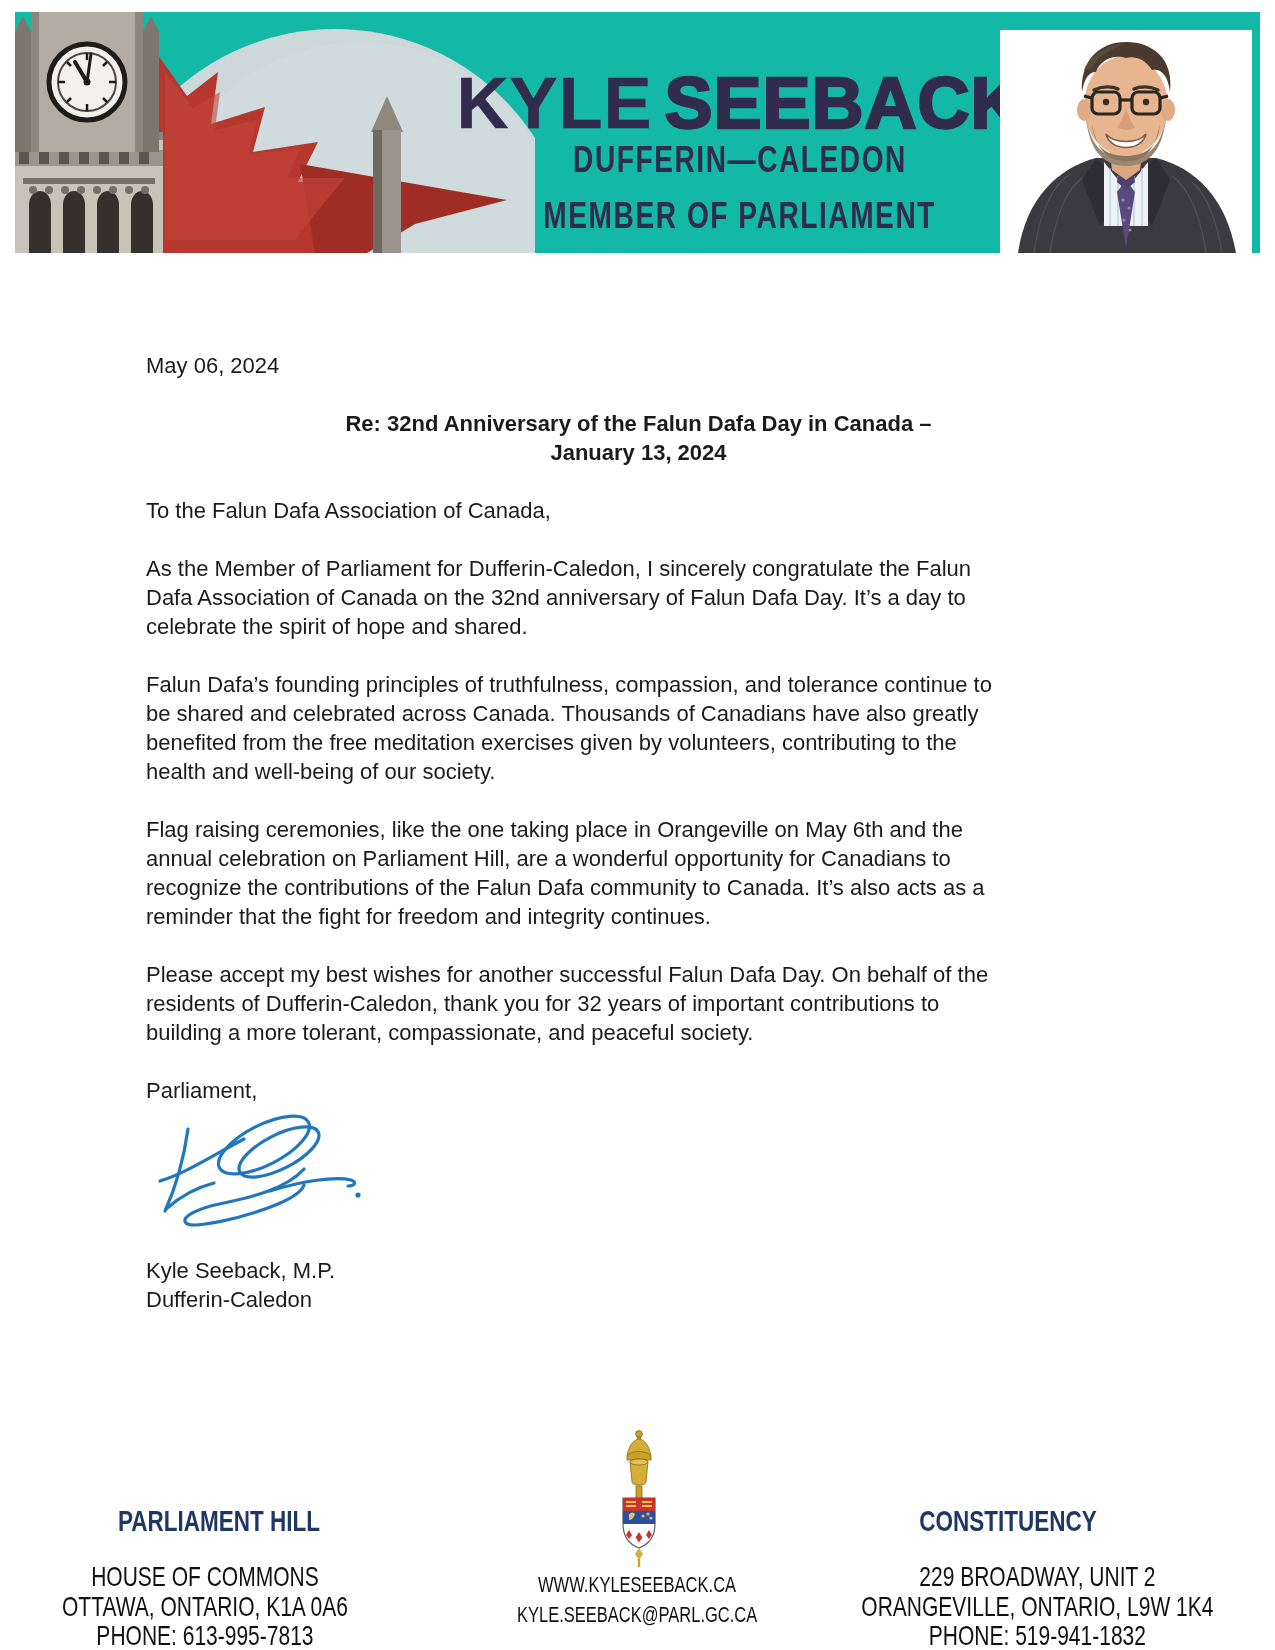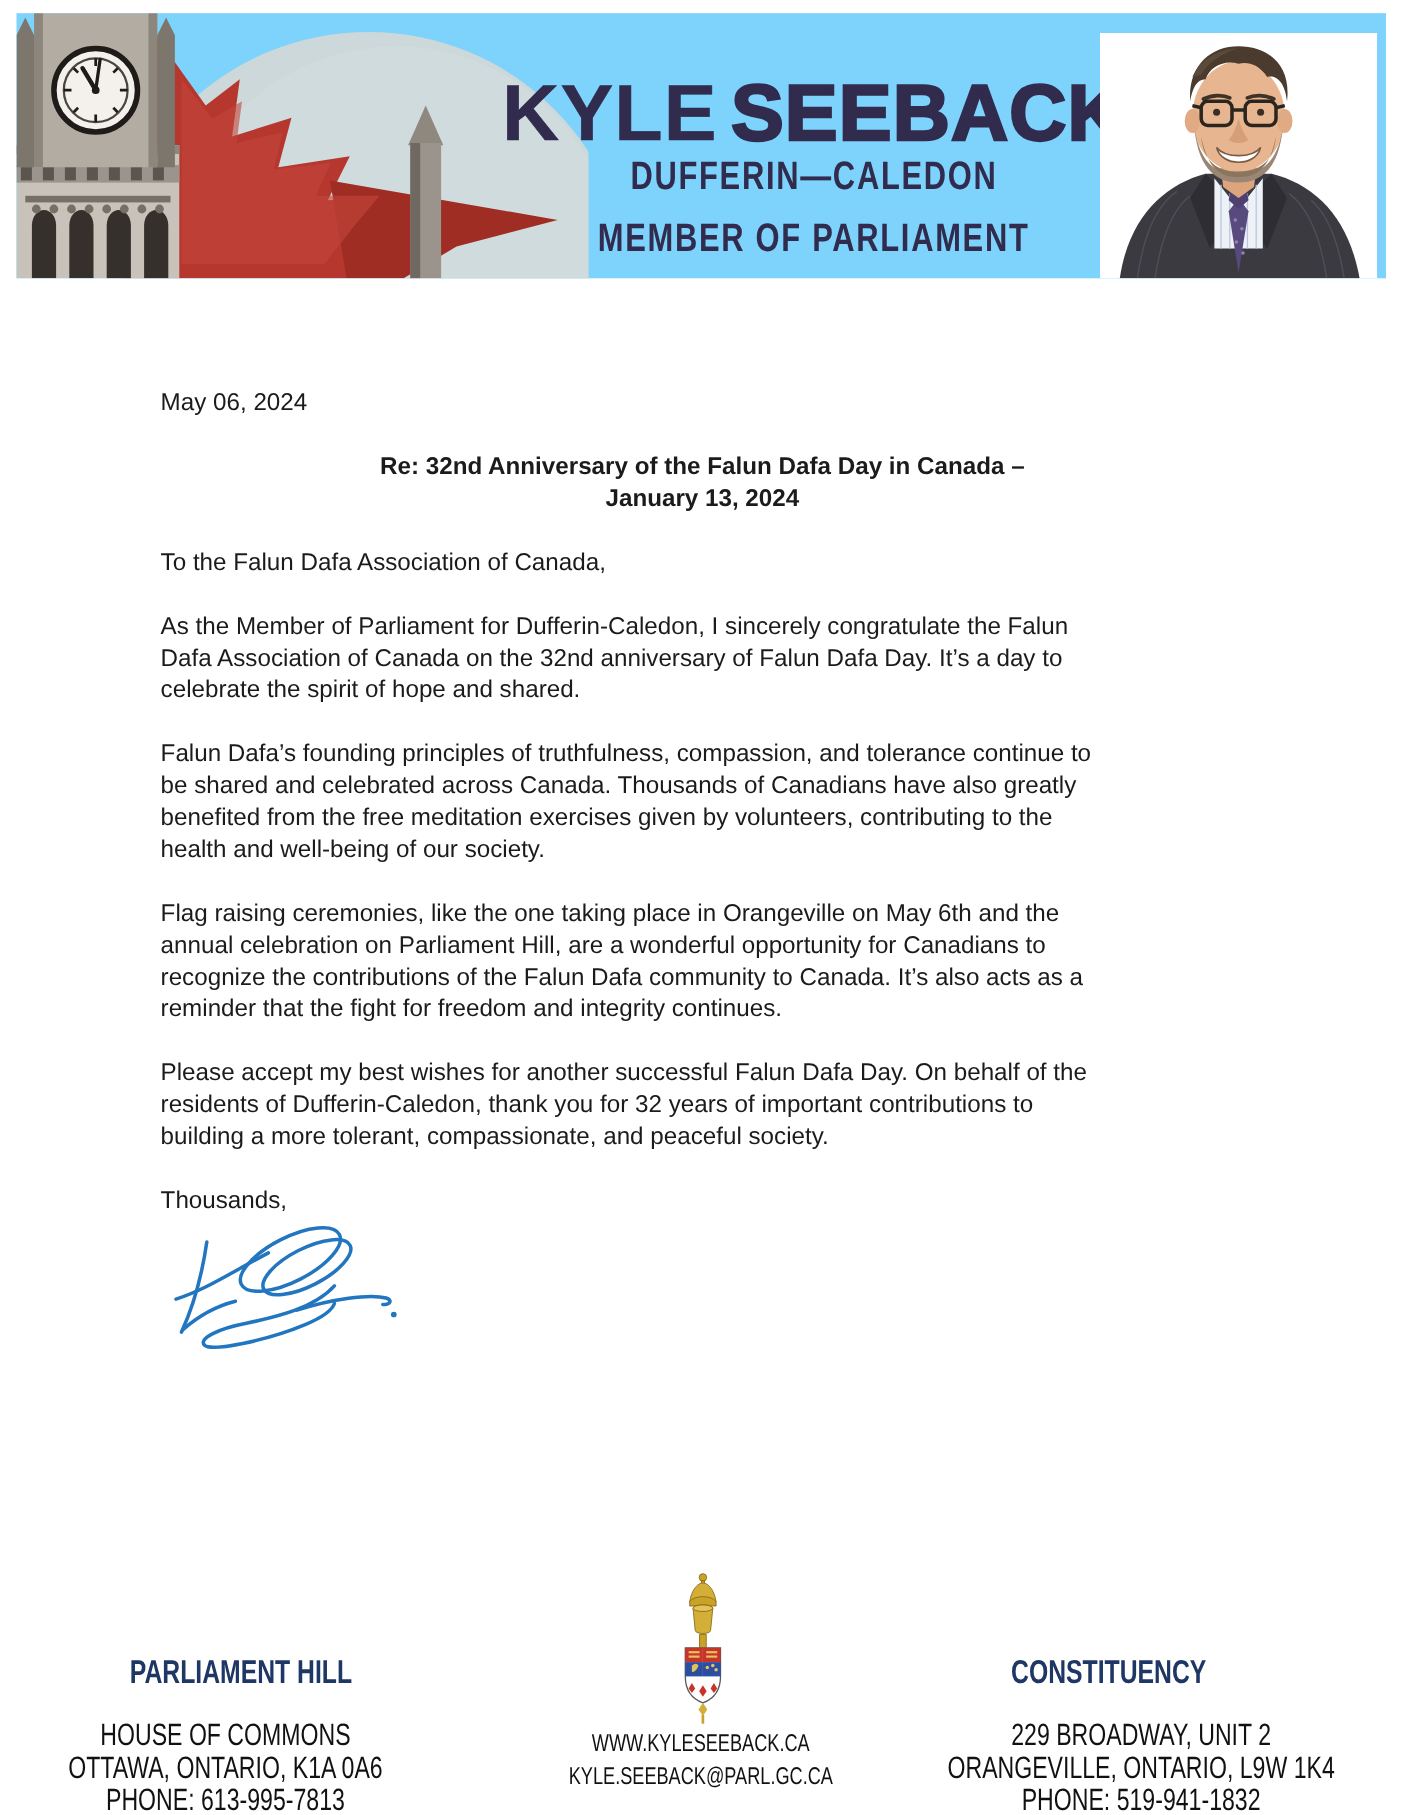--- a/index.html
+++ b/index.html
@@ -1,21 +1,21 @@
 <!DOCTYPE html>
 <html><head>
 <meta charset="utf-8">
 <style>
   html,body{margin:0;padding:0;background:#ffffff;}
   .page{
     position:relative;width:1275px;height:1650px;margin:0 auto;background:#ffffff;
     font-family:"Liberation Sans",sans-serif;color:#1b1b1b;overflow:hidden;
   }
   
-  .banner{position:absolute;left:15px;top:12px;width:1245px;height:241px;background:#7dd3fc;}
+  .banner{position:absolute;left:15px;top:12px;width:1245px;height:241px;background:#14b8a6;}
   .banner-art{position:absolute;left:0;top:0;}
   .title-block{position:absolute;left:400px;top:58px;width:650px;text-align:center;color:#312b4e;}
   .mp-name{font-size:72px;font-weight:bold;line-height:66px;letter-spacing:1px;white-space:nowrap;}
   .mp-first{-webkit-text-stroke:0.5px #312b4e;}
   .mp-last{-webkit-text-stroke:2.5px #312b4e;margin-left:12px;}
   .mp-sub{font-size:36px;font-weight:bold;line-height:40px;letter-spacing:2px;white-space:nowrap;}
   .cond{display:inline-block;transform:scaleX(0.78);transform-origin:center center;}
   .portrait{position:absolute;right:8px;top:18px;}
   
   .letter{position:absolute;left:146px;top:351px;width:985px;font-size:22px;line-height:29px;}
@@ -207,21 +207,21 @@
 be shared and celebrated across Canada. Thousands of Canadians have also greatly
 benefited from the free meditation exercises given by volunteers, contributing to the
 health and well-being of our society.</p>
     <p>Flag raising ceremonies, like the one taking place in Orangeville on May 6th and the
 annual celebration on Parliament Hill, are a wonderful opportunity for Canadians to
 recognize the contributions of the Falun Dafa community to Canada. It’s also acts as a
 reminder that the fight for freedom and integrity continues.</p>
     <p>Please accept my best wishes for another successful Falun Dafa Day. On behalf of the
 residents of Dufferin-Caledon, thank you for 32 years of important contributions to
 building a more tolerant, compassionate, and peaceful society.</p>
-    <p>Thousands,</p>
+    <p>Parliament,</p>
 
     <div class="sig-wrap">
       <svg width="212" height="122" viewBox="0 0 212 122">
         <g fill="none" stroke="#2176bf" stroke-width="3.2" stroke-linecap="round">
 
           <path d="M8,76 C34,68 58,52 92,34"></path>
 
           <path d="M36,24 C32,52 24,82 13,106"></path>
           <path d="M14,104 C30,90 46,82 62,78"></path>
 
@@ -229,20 +229,22 @@
           <ellipse cx="127" cy="47" rx="44" ry="17" transform="rotate(-27 127 47)"></ellipse>
 
           <path d="M152,64 C134,84 100,92 72,98 C46,103 28,112 34,118 C40,124 90,114 126,99 C140,93 150,86 152,80"></path>
 
           <path d="M118,86 C150,76 184,71 199,75 C205,77 203,81 196,81"></path>
           <circle cx="206" cy="90" r="2.6" fill="#2176bf" stroke="none"></circle>
         </g>
       </svg>
     </div>
 
+    <p class="name-block">Kyle Seeback, M.P.
+Dufferin-Caledon</p>
   </div>
 
   <div class="foot-left">
     <div class="foot-title"><span class="cond-l">PARLIAMENT HILL</span></div>
     <div class="foot-lines"><span class="cond-l">HOUSE OF COMMONS
 OTTAWA, ONTARIO, K1A 0A6
 PHONE: 613-995-7813</span></div>
   </div>
 
   <div class="foot-right">

